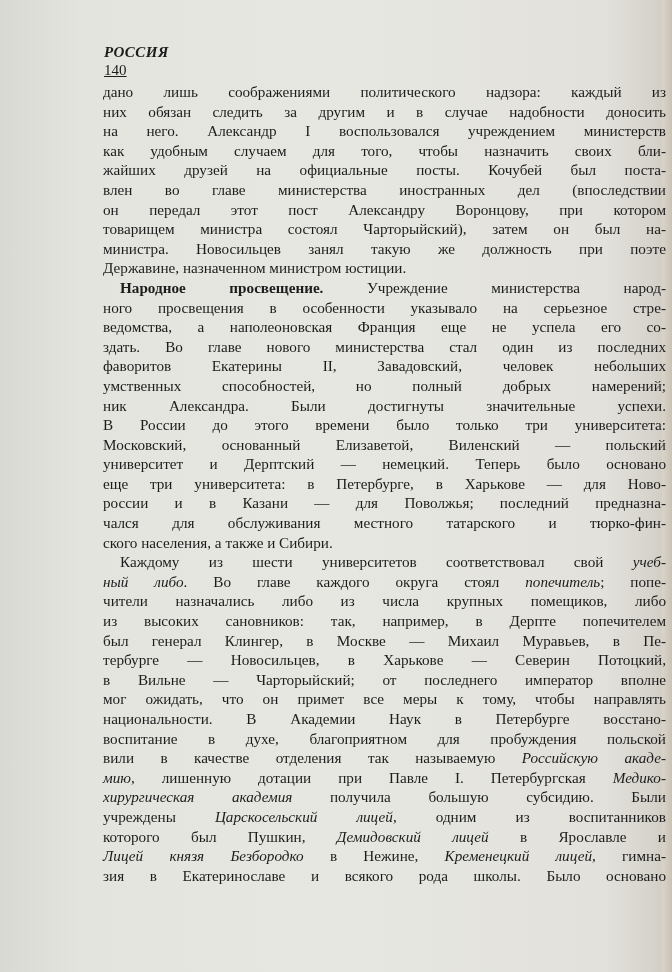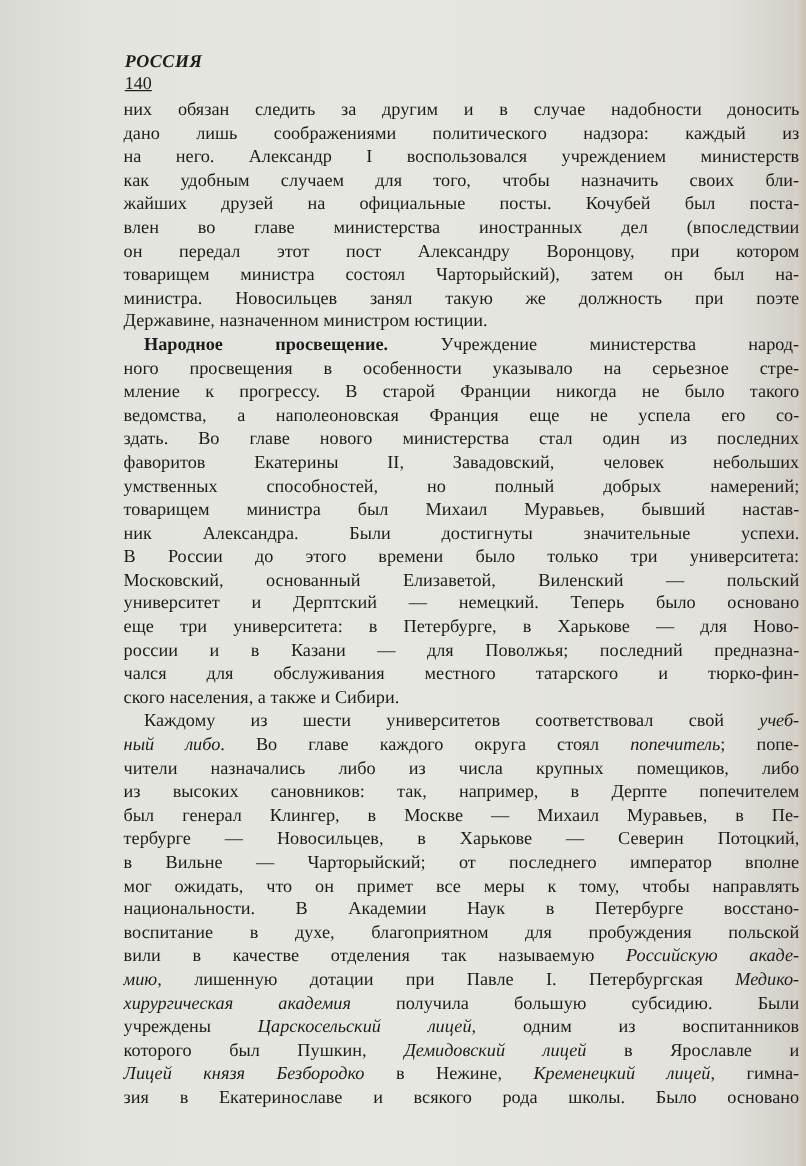--- a/index.html
+++ b/index.html
@@ -40,38 +40,36 @@
 <body>
 
 <div class="page-edge"></div>
 
 <div class="header">
   <span class="pageno">140</span>
   <span class="runhead">РОССИЯ</span>
 </div>
 
 <div class="body" id="body">
+    <span class="line"><span>дано лишь соображениями политического надзора: каждый из</span></span>
     <span class="line"><span>них обязан следить за другим и в случае надобности доносить</span></span>
-    <span class="line"><span>дано лишь соображениями политического надзора: каждый из</span></span>
     <span class="line"><span>на него. Александр I воспользовался учреждением министерств</span></span>
     <span class="line"><span>как удобным случаем для того, чтобы назначить своих бли-</span></span>
     <span class="line"><span>жайших друзей на официальные посты. Кочубей был поста-</span></span>
     <span class="line"><span>влен во главе министерства иностранных дел (впоследствии</span></span>
     <span class="line"><span>он передал этот пост Александру Воронцову, при котором</span></span>
     <span class="line"><span>товарищем министра состоял Чарторыйский), затем он был на-</span></span>
     <span class="line"><span>министра. Новосильцев занял такую же должность при поэте</span></span>
     <span class="line last"><span>Державине, назначенном министром юстиции.</span></span>
     <span class="line indent"><span class="b">Народное просвещение.</span><span> Учреждение министерства народ-</span></span>
     <span class="line"><span>ного просвещения в особенности указывало на серьезное стре-</span></span>
-    <span class="line"><span>мление к прогрессу. В старой Франции никогда не было такого</span></span>
     <span class="line"><span>ведомства, а наполеоновская Франция еще не успела его со-</span></span>
     <span class="line"><span>здать. Во главе нового министерства стал один из последних</span></span>
     <span class="line"><span>фаворитов Екатерины II, Завадовский, человек небольших</span></span>
     <span class="line"><span>умственных способностей, но полный добрых намерений;</span></span>
-    <span class="line"><span>товарищем министра был Михаил Муравьев, бывший настав-</span></span>
     <span class="line"><span>ник Александра. Были достигнуты значительные успехи.</span></span>
     <span class="line"><span>В России до этого времени было только три университета:</span></span>
     <span class="line"><span>Московский, основанный Елизаветой, Виленский — польский</span></span>
     <span class="line"><span>университет и Дерптский — немецкий. Теперь было основано</span></span>
     <span class="line"><span>еще три университета: в Петербурге, в Харькове — для Ново-</span></span>
     <span class="line"><span>россии и в Казани — для Поволжья; последний предназна-</span></span>
     <span class="line"><span>чался для обслуживания местного татарского и тюрко-фин-</span></span>
     <span class="line last"><span>ского населения, а также и Сибири.</span></span>
     <span class="line indent"><span>Каждому из шести университетов соответствовал свой </span><span class="i">учеб-</span></span>
     <span class="line"><span class="i">ный либо</span><span>. Во главе каждого округа стоял </span><span class="i">попечитель</span><span>; попе-</span></span>

